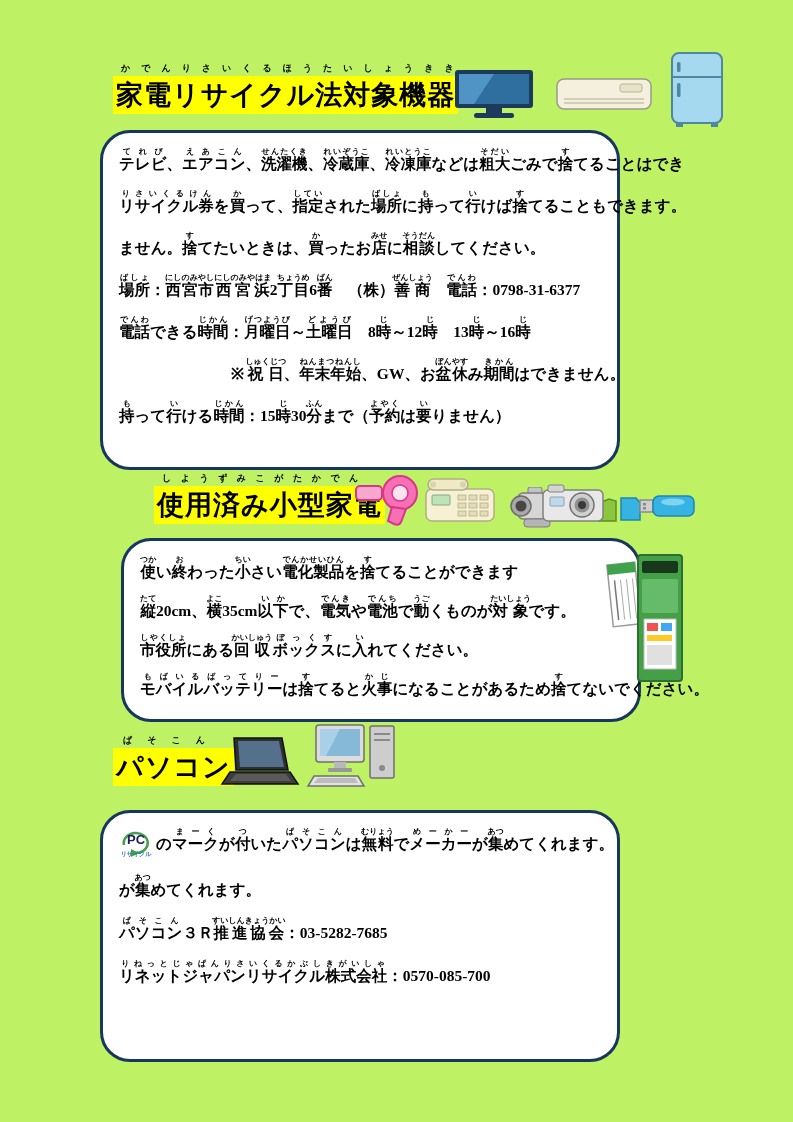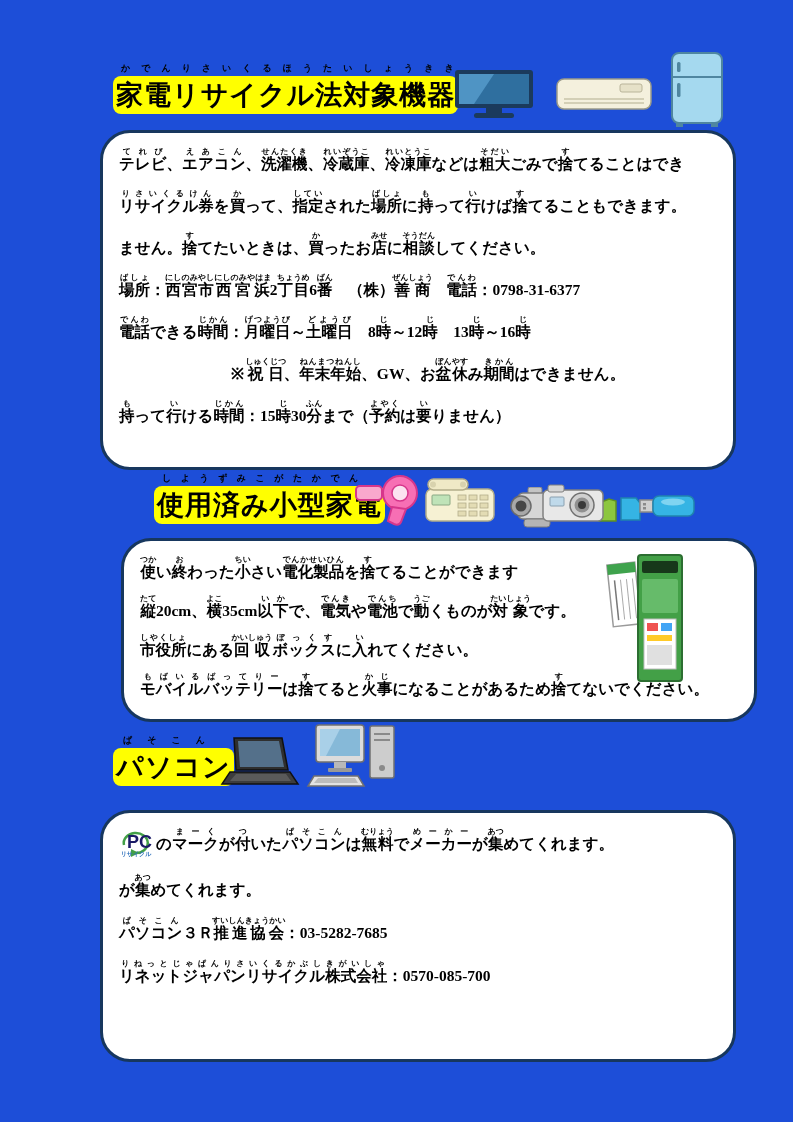--- a/index.html
+++ b/index.html
@@ -1,37 +1,37 @@
 <!DOCTYPE html>
 <html><head>
 <meta charset="utf-8">
 <style>
   html,body { margin:0; padding:0; background:#ffffff; }
   .page {
-    position:relative; width:793px; height:1122px; background:#1d4ed8;
+    position:relative; width:793px; height:1122px; background:#bef264;
     font-family:"Liberation Serif", serif; color:#000; overflow:hidden;
   }
 
   
   .sec-title { position:absolute; white-space:nowrap; }
   .t-ruby { font-size:9px; font-weight:700; white-space:nowrap; margin-bottom:1px; }
   .t-ruby-1 { letter-spacing:11px; margin-left:8px; }
   .t-ruby-2 { letter-spacing:9.5px; margin-left:8px; }
   .t-ruby-3 { letter-spacing:15px; margin-left:10px; }
   .t-text {
     display:inline-block; background:#ffff00; color:#000;
-    font-size:27px; font-weight:700; letter-spacing:1px; padding:1px 3px;border-radius:8px;
+    font-size:27px; font-weight:700; letter-spacing:1px; padding:1px 3px;
   }
   #title1 { left:113px; top:62px; }
   #title2 { left:126px; top:472px;padding-left:28px; }
   #title3 { left:113px; top:734px; }
 
   
   .box {
-    position:absolute; left:100px; width:636px; box-sizing:border-box;
+    position:absolute; left:100px; width:520px; box-sizing:border-box;
     border:3.5px solid #17375e; border-radius:30px; background:#fff;
     padding:14px 16px 0 16px;
   }
   #box1 { top:130px; height:340px; }
   #box2 { top:538px; height:184px;margin-left:21px; }
   #box3 { top:810px; height:252px; }
 
   
   .rline {
     font-size:15.5px; font-weight:700; white-space:nowrap; line-height:normal;
@@ -59,21 +59,21 @@
   
   #collection-box-icon { position:absolute; left:482px; top:8px; line-height:0; }
 
   
   .pcmark {
     display:inline-block; position:relative; width:34px; height:30px;
     vertical-align:-9px; margin-right:3px;
   }
   .pcmark svg { position:absolute; left:0; top:0; }
   .pcmark-txt {
-    position:absolute; top:4px; left:8px; font-size:18px; font-weight:700;
+    position:absolute; top:4px; left:8px; font-size:13px; font-weight:700;
     font-family:"Liberation Sans", sans-serif; color:#1a1a66;
   }
   .pcmark-sub {
     position:absolute; bottom:-1px; left:0; width:100%; text-align:center;
     font-size:6px; font-weight:700; color:#2a6ebb;
     font-family:"Liberation Sans", sans-serif;
   }
 </style>
 </head>
 <body>

